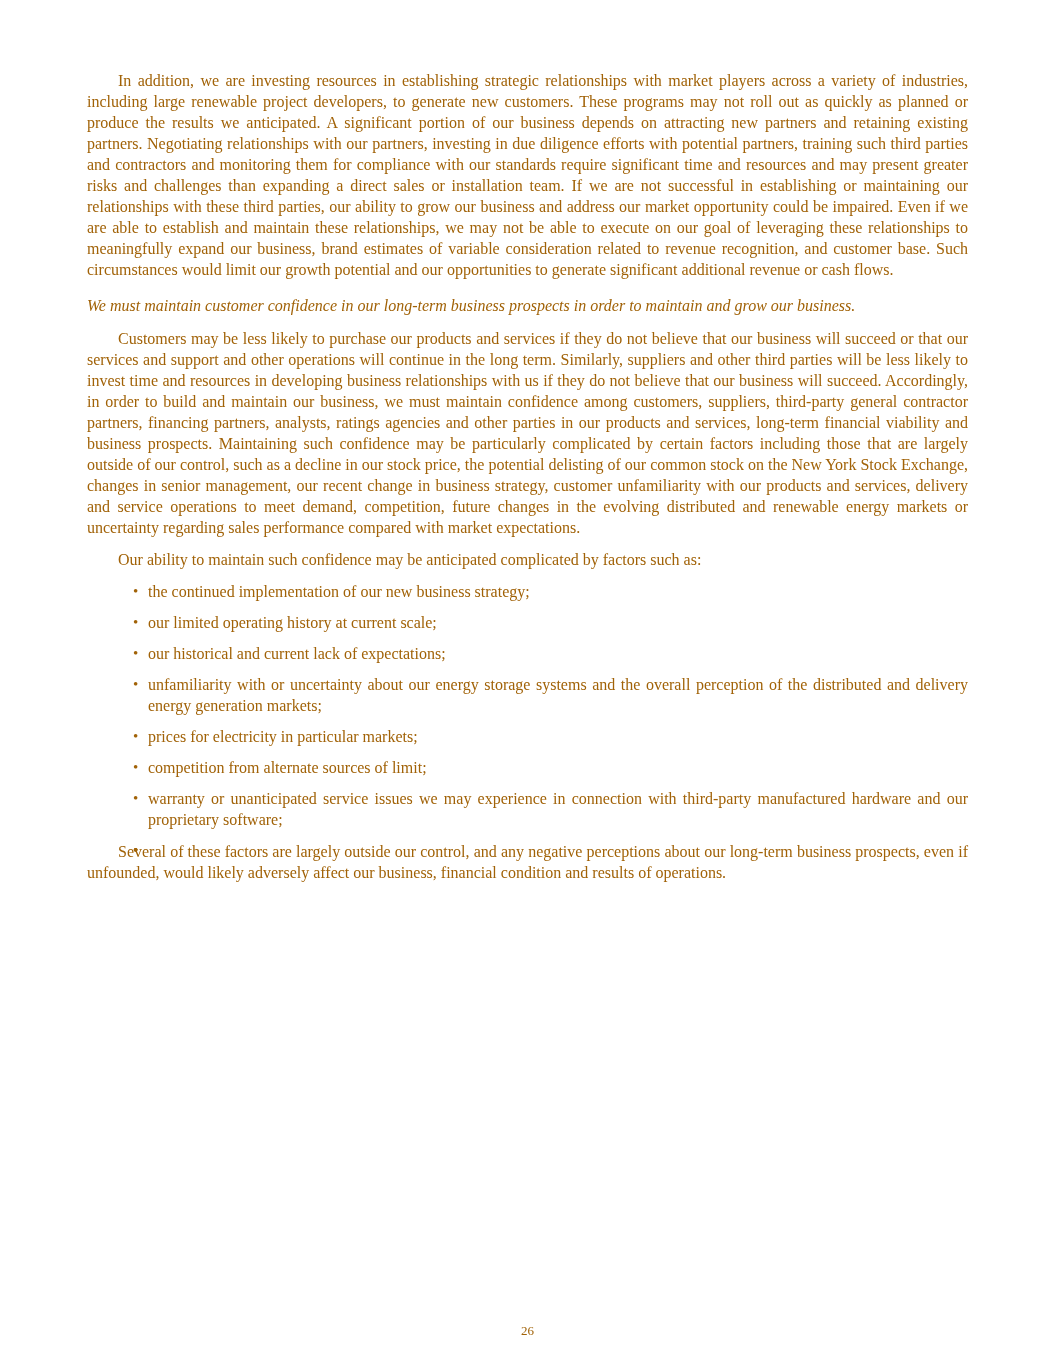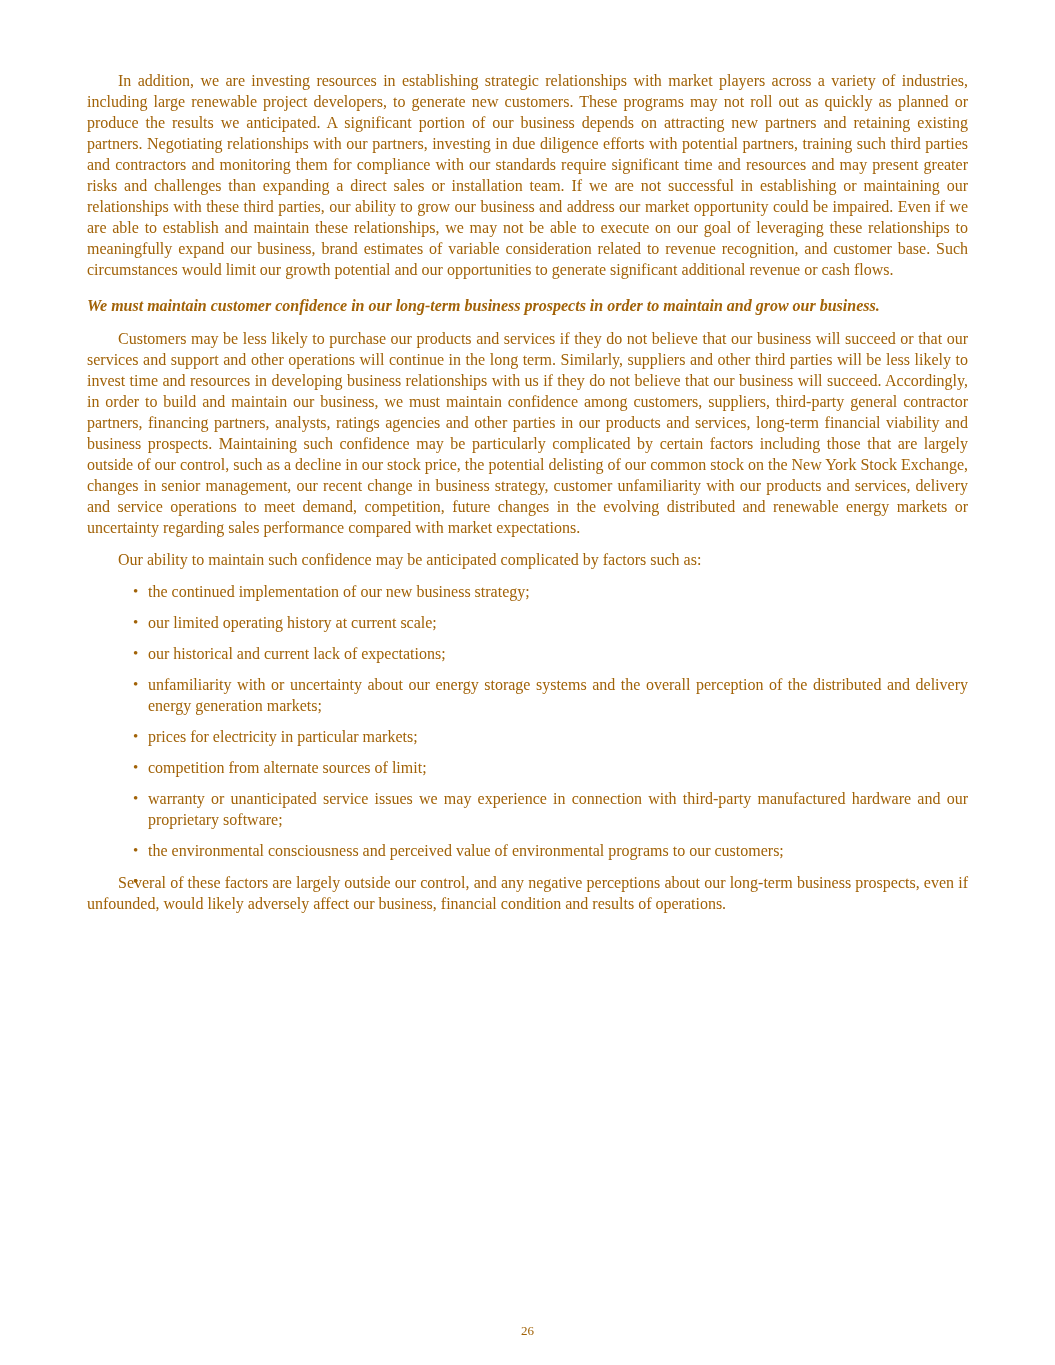--- a/index.html
+++ b/index.html
@@ -27,21 +27,21 @@
     line-height: 21px;
     text-align: justify;
     margin: 0 0 11px 0;
   }
   .para.indent {
     text-indent: 31px;
   }
   .heading {
     font-size: 16px;
     line-height: 21px;
-    font-weight: bold;
+    font-weight: normal;
     font-style: italic;
     text-align: left;
     margin: 15px 0 12px 0;
   }
   .bullet-list {
     list-style: none;
     margin: 0 0 11px 0;
     padding: 0;
   }
   .bullet-item {
@@ -106,21 +106,20 @@
       <li class="bullet-item">
         <span class="bullet-marker">•</span>
         <span>competition from alternate sources of limit;</span>
       </li>
       <li class="bullet-item">
         <span class="bullet-marker">•</span>
         <span>warranty or unanticipated service issues we may experience in connection with third-party manufactured hardware and our proprietary software;</span>
       </li>
       <li class="bullet-item">
         <span class="bullet-marker">•</span>
-        <span>the environmental consciousness and perceived value of environmental programs to our customers;</span>
       </li>
       <li class="bullet-item">
         <span class="bullet-marker">•</span>
       </li>
       <li class="bullet-item">
         <span class="bullet-marker">•</span>
       </li>
     </ul>
 
     <p class="para indent">Several of these factors are largely outside our control, and any negative perceptions about our long-term business prospects, even if unfounded, would likely adversely affect our business, financial condition and results of operations.</p>

